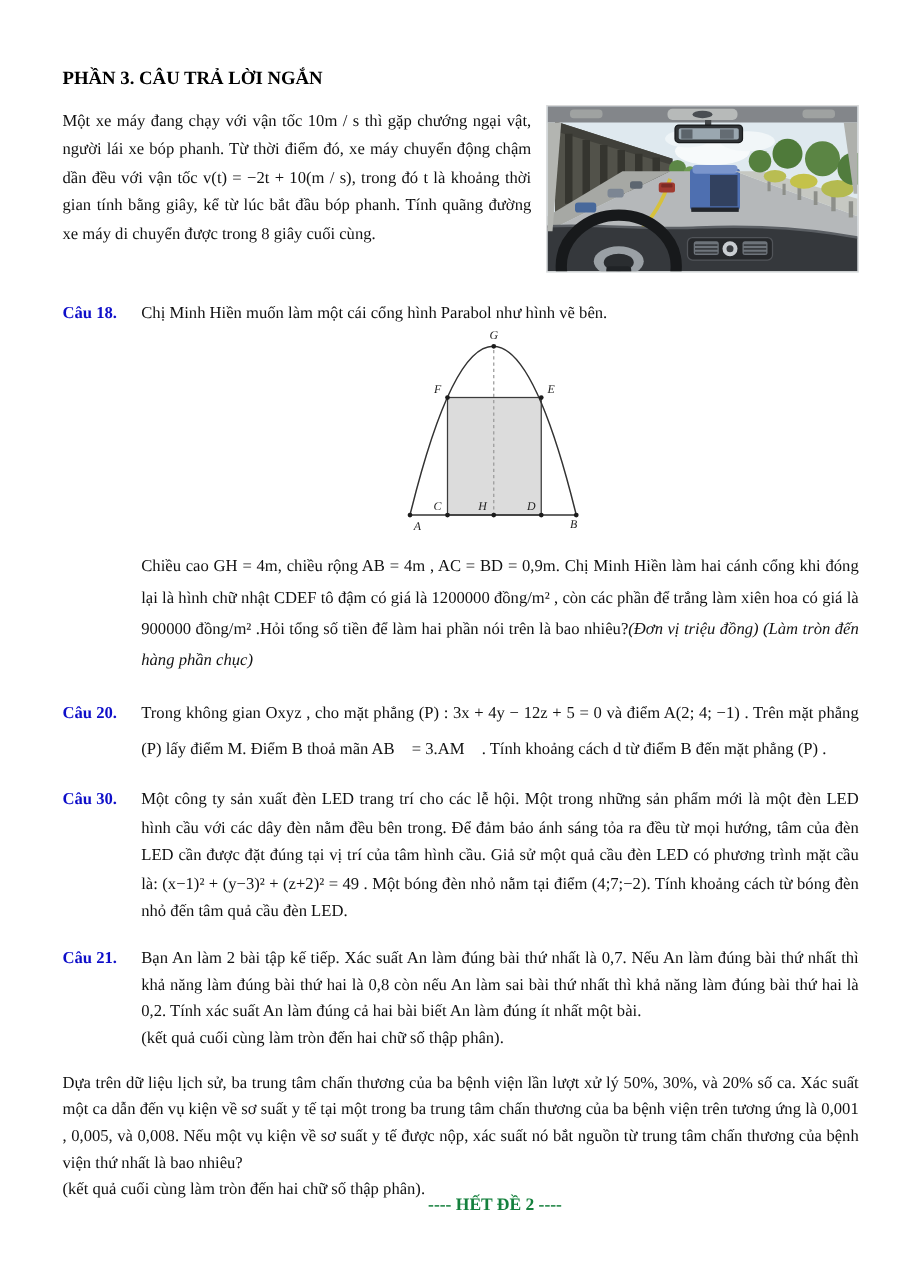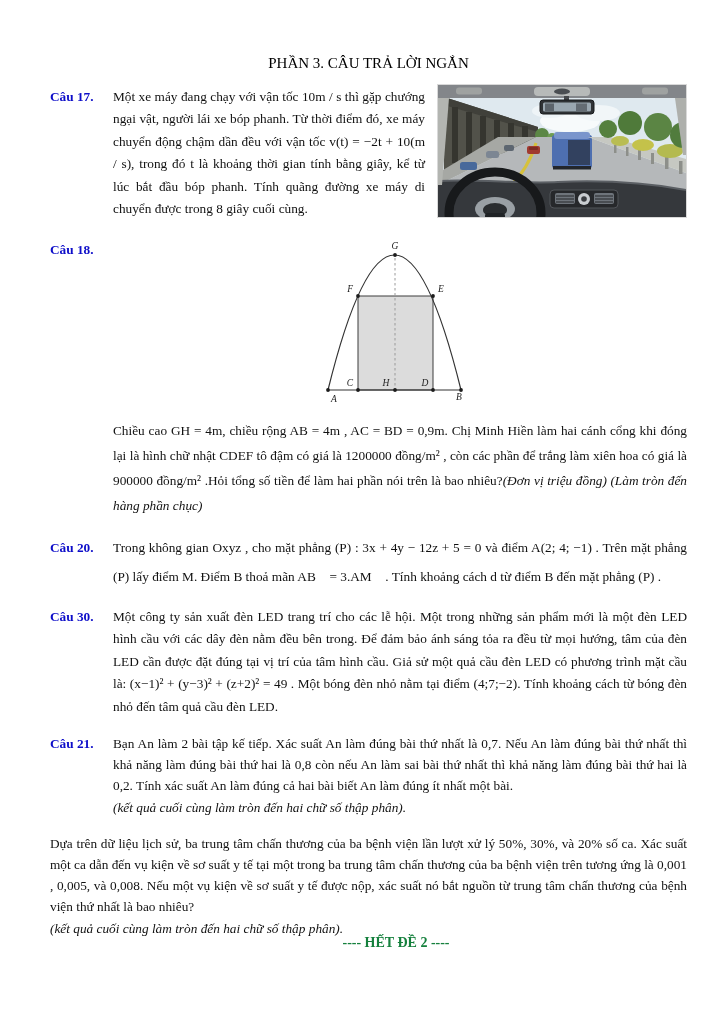--- a/index.html
+++ b/index.html
@@ -8,37 +8,36 @@
     font-family:"Liberation Serif","DejaVu Serif",serif;
     color:#111;
     -webkit-font-smoothing:antialiased;
   }
   .page{
     position:relative;box-sizing:border-box;
     width:725px;height:1024px;
     padding:55px 38px 0 50px;
   }
   .heading{
-    font-size:15px;font-weight:normal;color:#000;
+    font-size:15px;font-weight:bold;color:#000;
     margin:0 0 14px 0;
-    text-align:center;
   }
   .q{display:flex;font-size:13.3px;margin-bottom:15px;}
   .q-label{
     width:63px;flex-shrink:0;font-weight:bold;color:#0e0ec9;
     line-height:22px;
   }
   .q-body{flex:1;min-width:0;}
   .q-text{text-align:justify;}
   .lh22{line-height:22.4px;}
   .lh21{line-height:21.2px;}
   .lh25{line-height:25px;}
   .lh29{line-height:29px;}
   .note{font-style:italic;}
-  .note-block{display:block;font-style:italic;}
+  .note-block{display:block;}
   .photo{
     float:right;width:248px;height:132px;
     margin:-2px 0 6px 12px;
     border:1px solid #d9d9d9;background:#dfe9ef;
   }
   .fig-wrap{text-align:center;margin:3px 0 8px 0;}
   .fig-wrap svg{display:inline-block;}
   .fig-label{
     font-family:"Liberation Serif","DejaVu Serif",serif;
     font-style:italic;font-size:9.5px;fill:#222;
@@ -49,21 +48,20 @@
   }
 </style>
 </head>
 <body>
 
 <div class="page">
 
   <div class="heading">PHẦN 3. CÂU TRẢ LỜI NGẮN</div>
 
   <div class="q">
-    <div class="q-label">Câu 17.</div>
     <div class="q-body">
       <svg class="photo" viewBox="0 0 248 132" aria-hidden="true">
 
         <rect x="0" y="0" width="248" height="95" fill="#dfe9ef"></rect>
         <ellipse cx="132" cy="36" rx="30" ry="11" fill="#f7fafb"></ellipse>
         <ellipse cx="160" cy="28" rx="22" ry="8" fill="#f1f6f8"></ellipse>
         <ellipse cx="112" cy="26" rx="18" ry="7" fill="#eef4f7"></ellipse>
 
         <rect x="136" y="50" width="8" height="26" fill="#9aa3a8"></rect>
 
@@ -164,20 +162,21 @@
         <polygon points="0,13 11,13 4,100 0,100" fill="#b3b5b1"></polygon>
         <polygon points="248,13 237,13 245,70 248,70" fill="#aeb0ac"></polygon>
       </svg>
       <div class="q-text lh22">Một xe máy đang chạy với vận tốc 10m / s thì gặp chướng ngại vật, người lái xe bóp phanh. Từ thời điểm đó, xe máy chuyển động chậm dần đều với vận tốc v(t) = −2t + 10(m / s), trong đó t là khoảng thời gian tính bằng giây, kể từ lúc bắt đầu bóp phanh. Tính quãng đường xe máy di chuyển được trong 8 giây cuối cùng.</div>
     </div>
   </div>
 
   <div class="q">
     <div class="q-label">Câu 18.</div>
     <div class="q-body">
+      <div class="lh22">Chị Minh Hiền muốn làm một cái cổng hình Parabol như hình vẽ bên.</div>
       <div class="fig-wrap">
         <svg width="205" height="164" viewBox="0 0 205 164" aria-hidden="true">
 
           <rect x="60" y="54" width="75" height="94" fill="#dcdcdc" stroke="#3c3c3c" stroke-width="1"></rect>
 
           <line x1="97" y1="16" x2="97" y2="148" stroke="#9a9a9a" stroke-width="1" stroke-dasharray="2.5,2.5"></line>
 
           <path d="M 30 148 Q 96.5 -122 163 148" fill="none" stroke="#333" stroke-width="1.2"></path>
 
           <line x1="30" y1="148" x2="163" y2="148" stroke="#333" stroke-width="1.2"></line>

